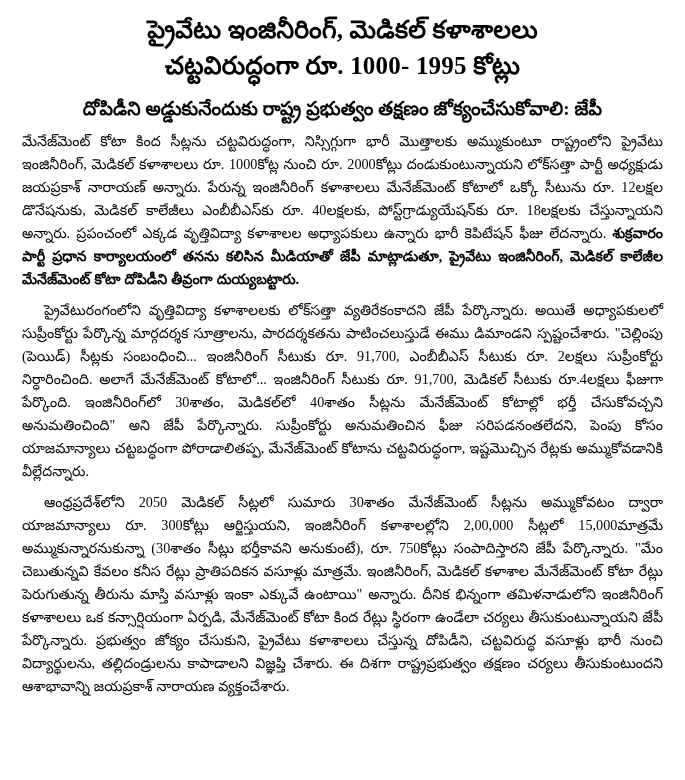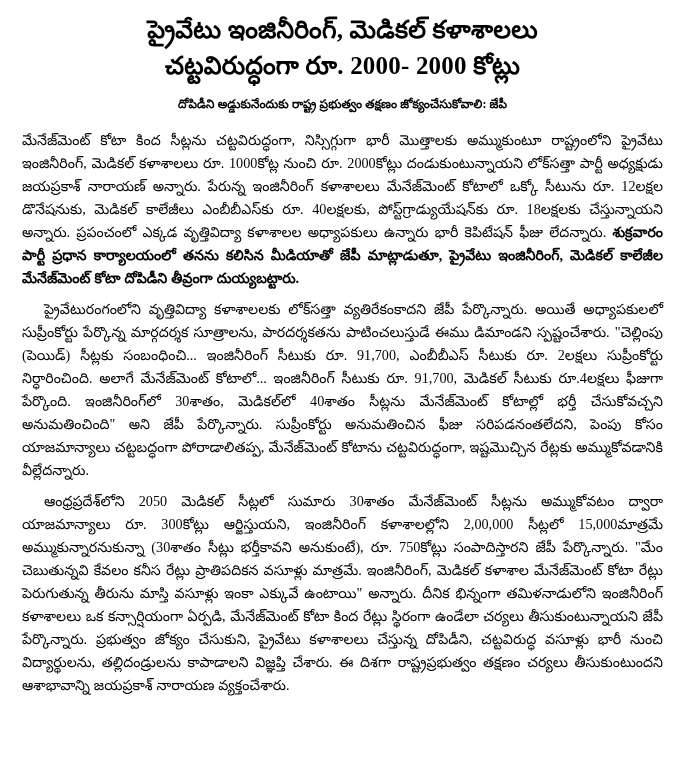--- a/index.html
+++ b/index.html
@@ -28,28 +28,28 @@
     line-height: 1.42;
     letter-spacing: 0.2px;
     margin: 0 4px;
   }
   .headline .hl-line {
     display: block;
   }
   .subhead {
     text-align: center;
     font-weight: bold;
-    font-size: 12px;
+    font-size: 19px;
     line-height: 1.3;
     margin-top: 14px;
     margin-bottom: 2px;
     letter-spacing: 0.1px;
   }
   .body-copy {
-    margin-top: 16px;
+    margin-top: 8px;
   }
   p.para {
     margin: 0 0 8px 0;
     text-align: justify;
     text-justify: inter-word;
     font-size: 14.2px;
     line-height: 1.62;
     word-spacing: 0.4px;
   }
   p.para.indent {
@@ -62,21 +62,21 @@
     font-weight: bold;
   }
 </style>
 </head>
 <body>
 
 <div class="page">
 
   <h1 class="headline">
     <span class="hl-line">ప్రైవేటు ఇంజినీరింగ్, మెడికల్ కళాశాలలు</span>
-    <span class="hl-line">చట్టవిరుద్ధంగా రూ. 2000- 2000 కోట్లు</span>
+    <span class="hl-line">చట్టవిరుద్ధంగా రూ. 1000- 1995 కోట్లు</span>
   </h1>
 
   <div class="subhead">దోపిడీని అడ్డుకునేందుకు రాష్ట్ర ప్రభుత్వం తక్షణం జోక్యం‌చేసుకోవాలి: జేపీ</div>
 
   <div class="body-copy">
     <p class="para">
       <span>మేనేజ్‌మెంట్ కోటా కింద సీట్లను చట్టవిరుద్ధంగా, నిస్సిగ్గుగా భారీ మొత్తాలకు అమ్ముకుంటూ రాష్ట్రంలోని ప్రైవేటు ఇంజినీరింగ్, మెడికల్ కళాశాలలు రూ. 1000కోట్ల నుంచి రూ. 2000కోట్లు దండుకుంటున్నాయని లోక్‌సత్తా పార్టీ అధ్యక్షుడు జయప్రకాశ్ నారాయణ్ అన్నారు. పేరున్న ఇంజినీరింగ్ కళాశాలలు మేనేజ్‌మెంట్ కోటాలో ఒక్కో సీటును రూ. 12లక్షల డొనేషనుకు, మెడికల్ కాలేజీలు ఎంబీబీఎస్‌కు రూ. 40లక్షలకు, పోస్ట్‌గ్రాడ్యుయేషన్‌కు రూ. 18లక్షలకు చేస్తున్నాయని అన్నారు. ప్రపంచంలో ఎక్కడ వృత్తివిద్యా కళాశాలల అధ్యాపకులు ఉన్నారు భారీ కెపిటేషన్ ఫీజు లేదన్నారు. </span><span class="b">శుక్రవారం పార్టీ ప్రధాన కార్యాలయంలో తనను కలిసిన మీడియాతో జేపీ మాట్లాడుతూ, ప్రైవేటు ఇంజినీరింగ్, మెడికల్ కాలేజీల మేనేజ్‌మెంట్ కోటా దోపిడీని తీవ్రంగా దుయ్యబట్టారు.</span>
     </p>
     <p class="para indent">
       <span>ప్రైవేటురంగంలోని వృత్తివిద్యా కళాశాలలకు లోక్‌సత్తా వ్యతిరేకంకాదని జేపీ పేర్కొన్నారు. అయితే అధ్యాపకులలో సుప్రీంకోర్టు పేర్కొన్న మార్గదర్శక సూత్రాలను, పారదర్శకతను పాటించలుస్తుడే ఈము డిమాండని స్పష్టంచేశారు. "చెల్లింపు (పెయిడ్) సీట్లకు సంబంధించి... ఇంజినీరింగ్ సీటుకు రూ. 91,700, ఎంబీబీఎస్ సీటుకు రూ. 2లక్షలు సుప్రీంకోర్టు నిర్ధారించింది. అలాగే మేనేజ్‌మెంట్ కోటాలో... ఇంజినీరింగ్ సీటుకు రూ. 91,700, మెడికల్ సీటుకు రూ.4లక్షలు ఫీజుగా పేర్కొంది. ఇంజినీరింగ్‌లో 30శాతం, మెడికల్‌లో 40శాతం సీట్లను మేనేజ్‌మెంట్ కోటాల్లో భర్తీ చేసుకోవచ్చని అనుమతించింది" అని జేపీ పేర్కొన్నారు. సుప్రీంకోర్టు అనుమతించిన ఫీజు సరిపడనంతలేదని, పెంపు కోసం యాజమాన్యాలు చట్టబద్ధంగా పోరాడాలితప్ప, మేనేజ్‌మెంట్ కోటాను చట్టవిరుద్ధంగా, ఇష్టమొచ్చిన రేట్లకు అమ్ముకోవడానికి వీల్లేదన్నారు.</span>

